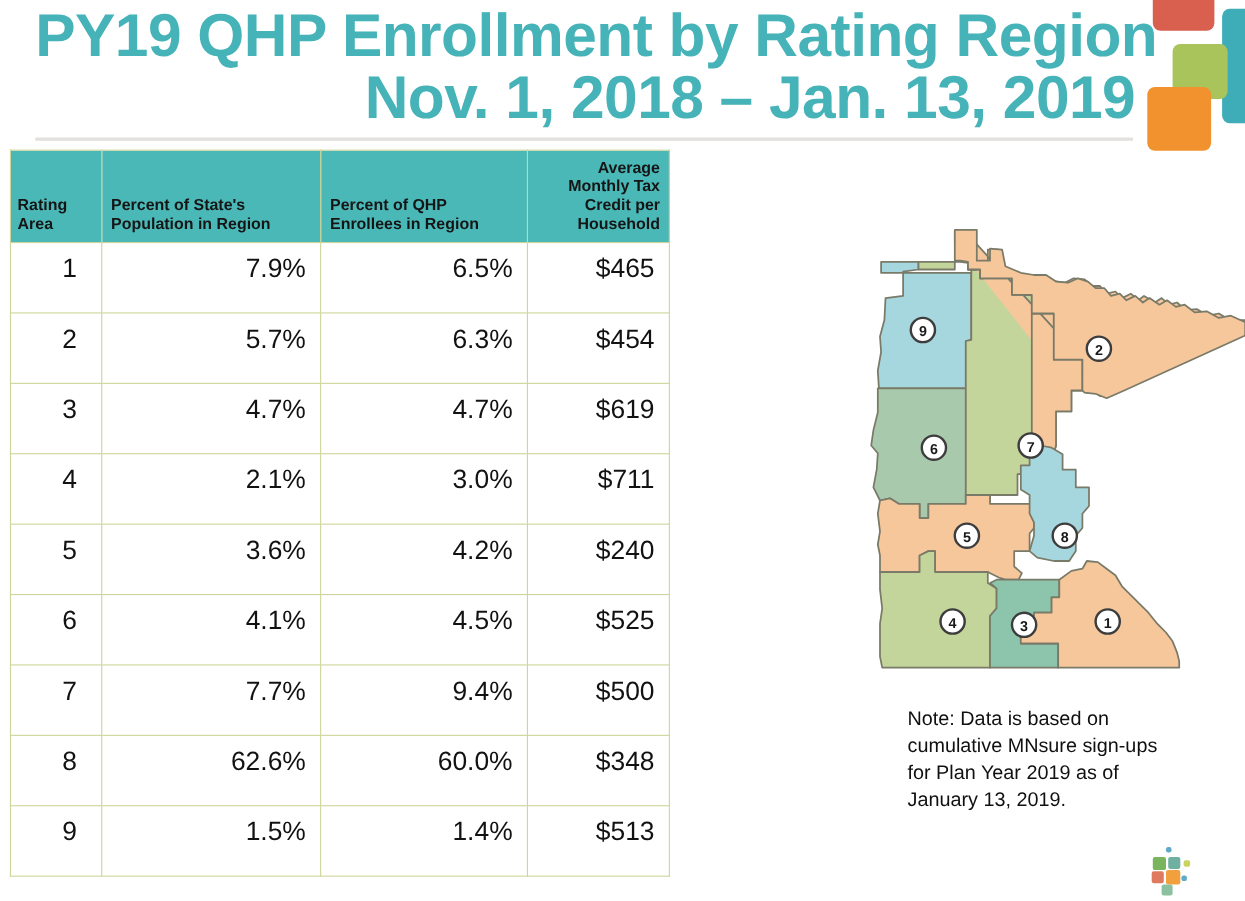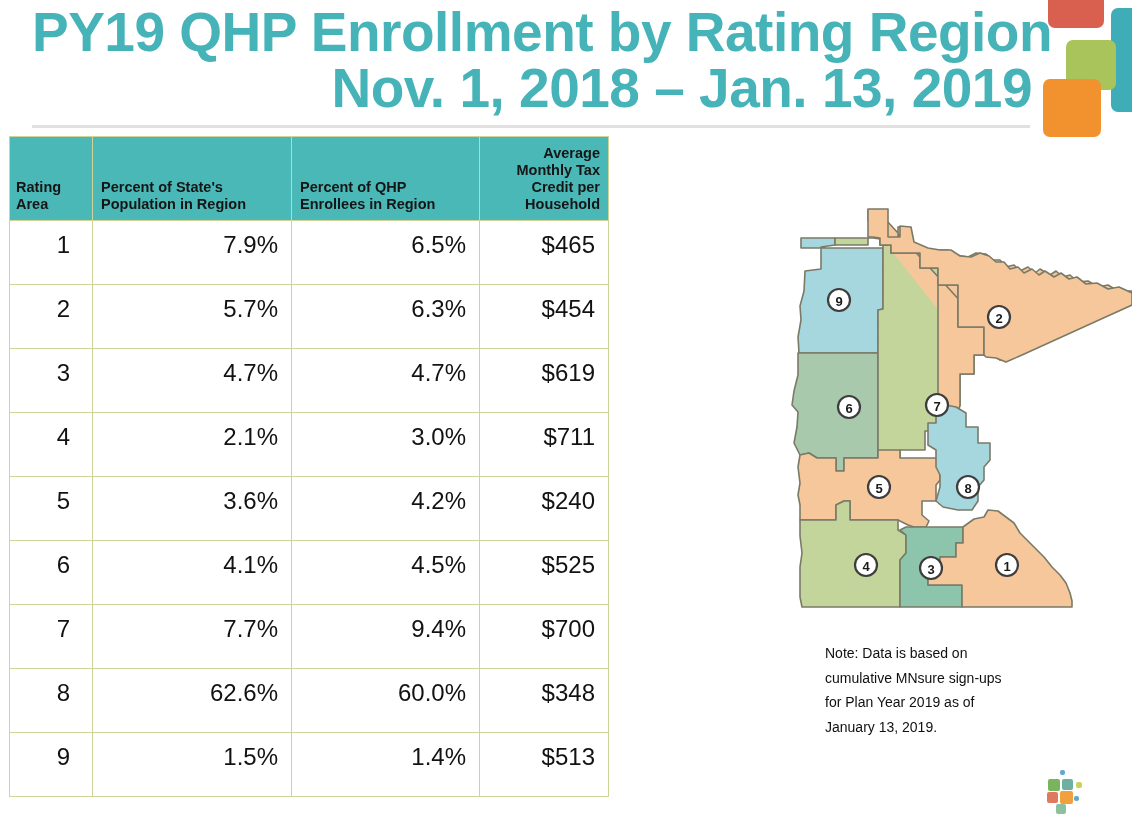--- a/index.html
+++ b/index.html
@@ -89,21 +89,21 @@
   .badge-circle{fill:#ffffff;stroke:#3d3d3d;stroke-width:2.2;}
   .badge-text{
     font-family:"Liberation Sans", sans-serif;
     font-size:13px;font-weight:bold;fill:#1a1a1a;
     text-anchor:middle;dominant-baseline:central;
   }
 
   
   #map-note{
     position:absolute;left:825px;top:641px;width:278px;
-    font-size:14px;line-height:24.5px;color:#101010;
+    font-size:18px;line-height:24.5px;color:#101010;
   }
 
   
   #logo-mark{position:absolute;left:1046px;top:770px;width:46px;height:42px;}
   #logo-mark .lsq{position:absolute;border-radius:2px;}
 </style>
 </head>
 <body>
 
 <div id="title-block">
@@ -182,21 +182,21 @@
       <tr>
         <td class="cell-area">6</td>
         <td>4.1%</td>
         <td>4.5%</td>
         <td>$525</td>
       </tr>
       <tr>
         <td class="cell-area">7</td>
         <td>7.7%</td>
         <td>9.4%</td>
-        <td>$700</td>
+        <td>$500</td>
       </tr>
       <tr>
         <td class="cell-area">8</td>
         <td>62.6%</td>
         <td>60.0%</td>
         <td>$348</td>
       </tr>
       <tr>
         <td class="cell-area">9</td>
         <td>1.5%</td>

